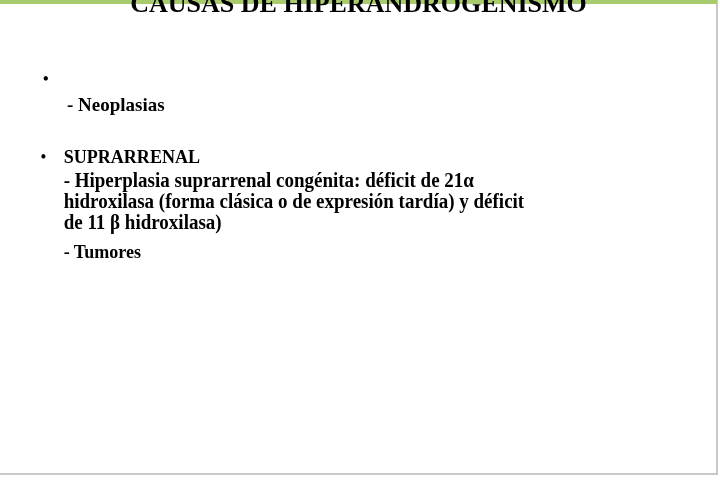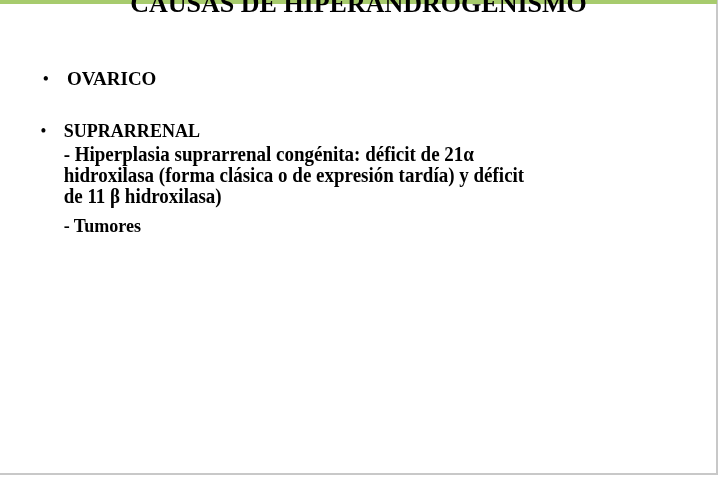--- a/index.html
+++ b/index.html
@@ -105,22 +105,22 @@
 
   <div class="accent-line"></div>
 
   <div class="title">CAUSAS DE HIPERANDROGENISMO</div>
 
   <div class="content">
 
     <div class="group">
       <div class="row-heading">
         <span class="bullet">•</span>
-        <span>OVARICO</span>
       </div>
+      <div class="item">- Neoplasias</div>
     </div>
 
     <div class="gap"></div>
 
     <div class="group g2">
       <div class="row-heading">
         <span class="bullet">•</span>
         <span>SUPRARRENAL</span>
       </div>
       <div class="para-line">- Hiperplasia suprarrenal congénita: déficit de 21α</div>

